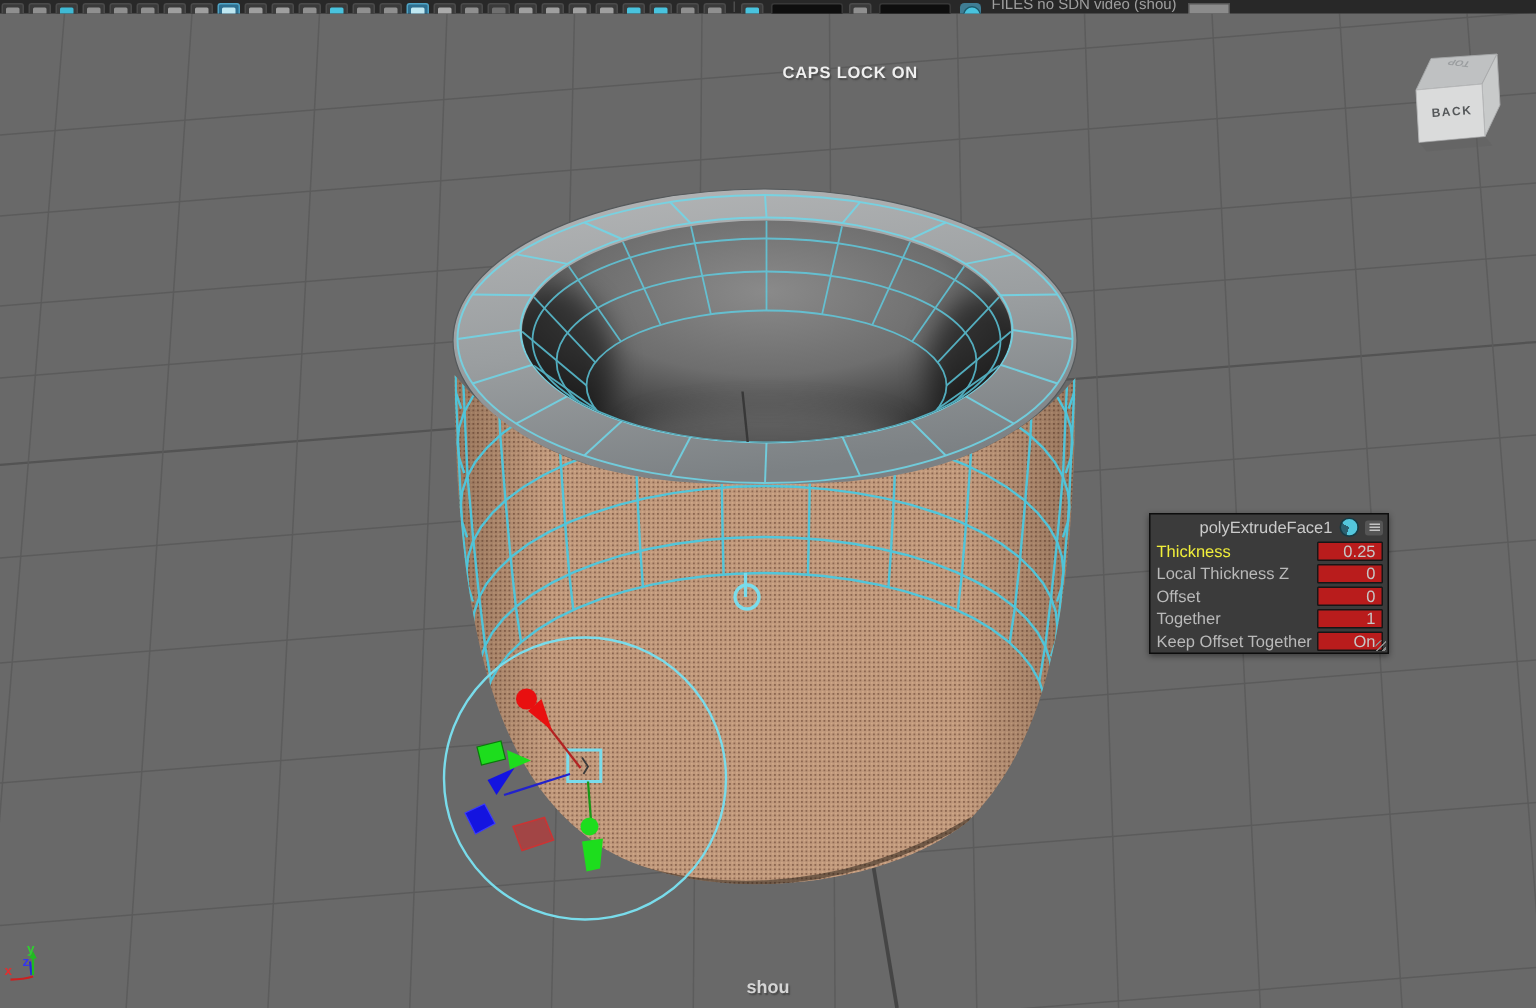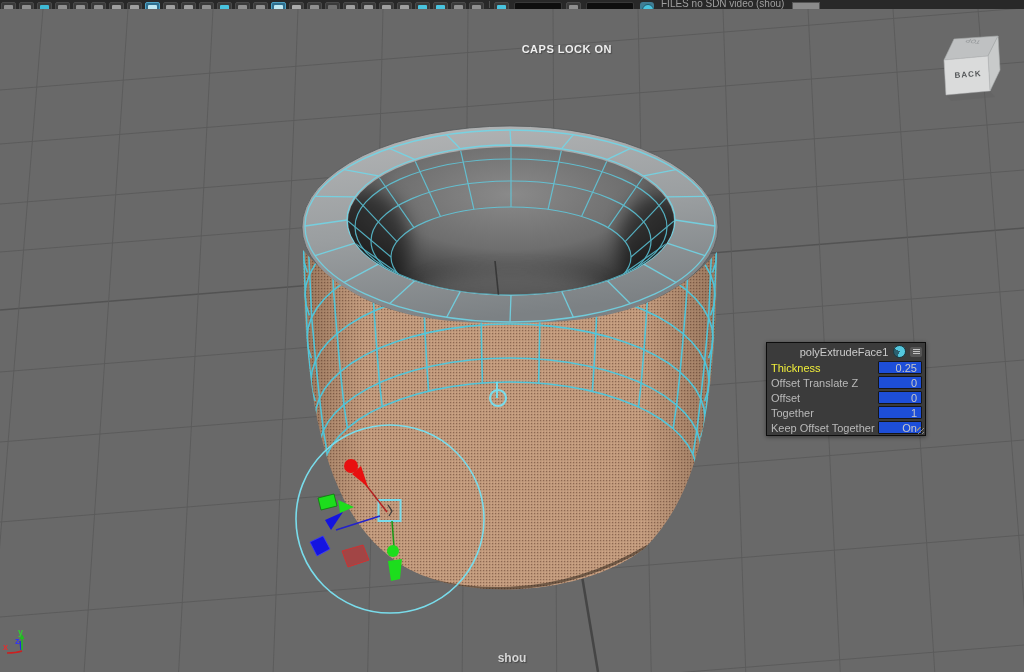--- a/index.html
+++ b/index.html
@@ -46,21 +46,21 @@
   #panel-title{flex:1;text-align:center;font-size:11px;color:#cbcbcb;padding-left:28px;}
   #panel-sphere{width:11px;height:11px;border-radius:50%;margin-right:4px;
                 background:conic-gradient(from 200deg,#2b6070 0 100deg,#54c7dd 0 360deg);
                 border:1px solid #173b44;}
   #panel-menu{width:12px;height:10px;border-radius:2px;background:#555;margin-right:3px;
               display:flex;flex-direction:column;justify-content:center;gap:1px;align-items:center;}
   #panel-menu b{display:block;width:7px;height:1px;background:#c3c3c3;}
   .prow{height:15px;display:flex;align-items:center;}
   .plabel{flex:1;font-size:11px;color:#b9b9b9;padding-left:4px;white-space:nowrap;}
   .plabel.hl{color:#f0ee3a;}
-  .pval{width:44px;height:13px;margin-right:3px;background:#1d4ed8;border-radius:1px;
+  .pval{width:44px;height:13px;margin-right:3px;background:#b91c1c;border-radius:1px;
         font-size:11px;color:#c6c6c6;text-align:right;line-height:13px;padding-right:4px;
         box-sizing:border-box;border:1px solid #161616;}
   #panel-grip{position:absolute;right:1px;bottom:1px;width:7px;height:7px;
               background:repeating-linear-gradient(135deg,transparent 0 2px,#8a8a8a 2px 3px);}
 </style>
 </head>
 <body>
 <div id="app">
 
   <div id="statusline">
@@ -364,21 +364,21 @@
           <b></b>
           <b></b>
         </div>
     </div>
     <div id="panel-rows">
         <div class="prow">
           <span class="plabel hl">Thickness</span>
           <span class="pval">0.25</span>
         </div>
         <div class="prow">
-          <span class="plabel">Offset Translate Z</span>
+          <span class="plabel">Local Thickness Z</span>
           <span class="pval">0</span>
         </div>
         <div class="prow">
           <span class="plabel">Offset</span>
           <span class="pval">0</span>
         </div>
         <div class="prow">
           <span class="plabel">Together</span>
           <span class="pval">1</span>
         </div>

